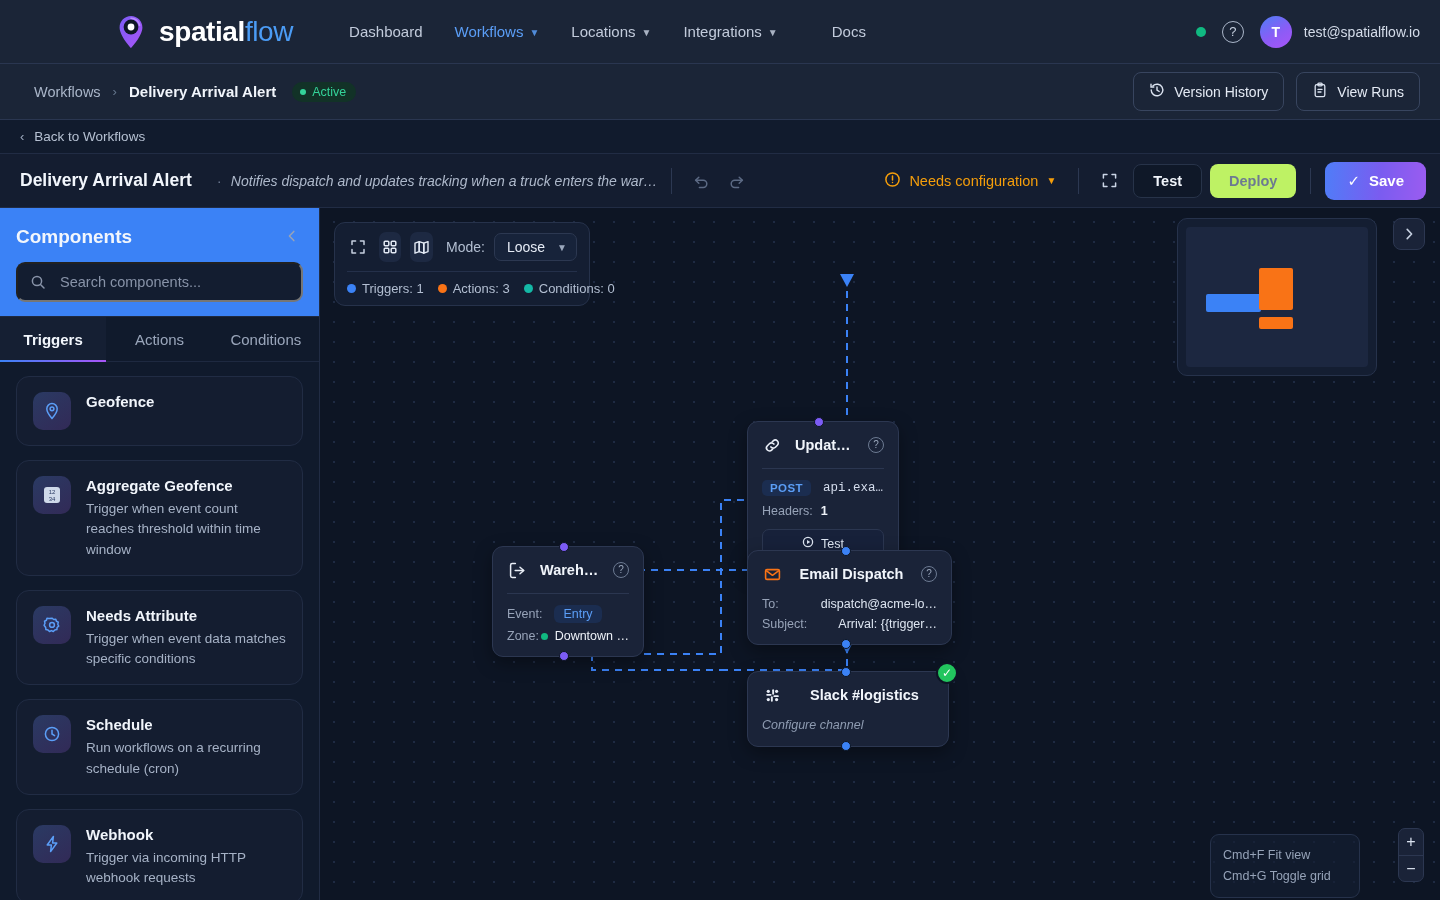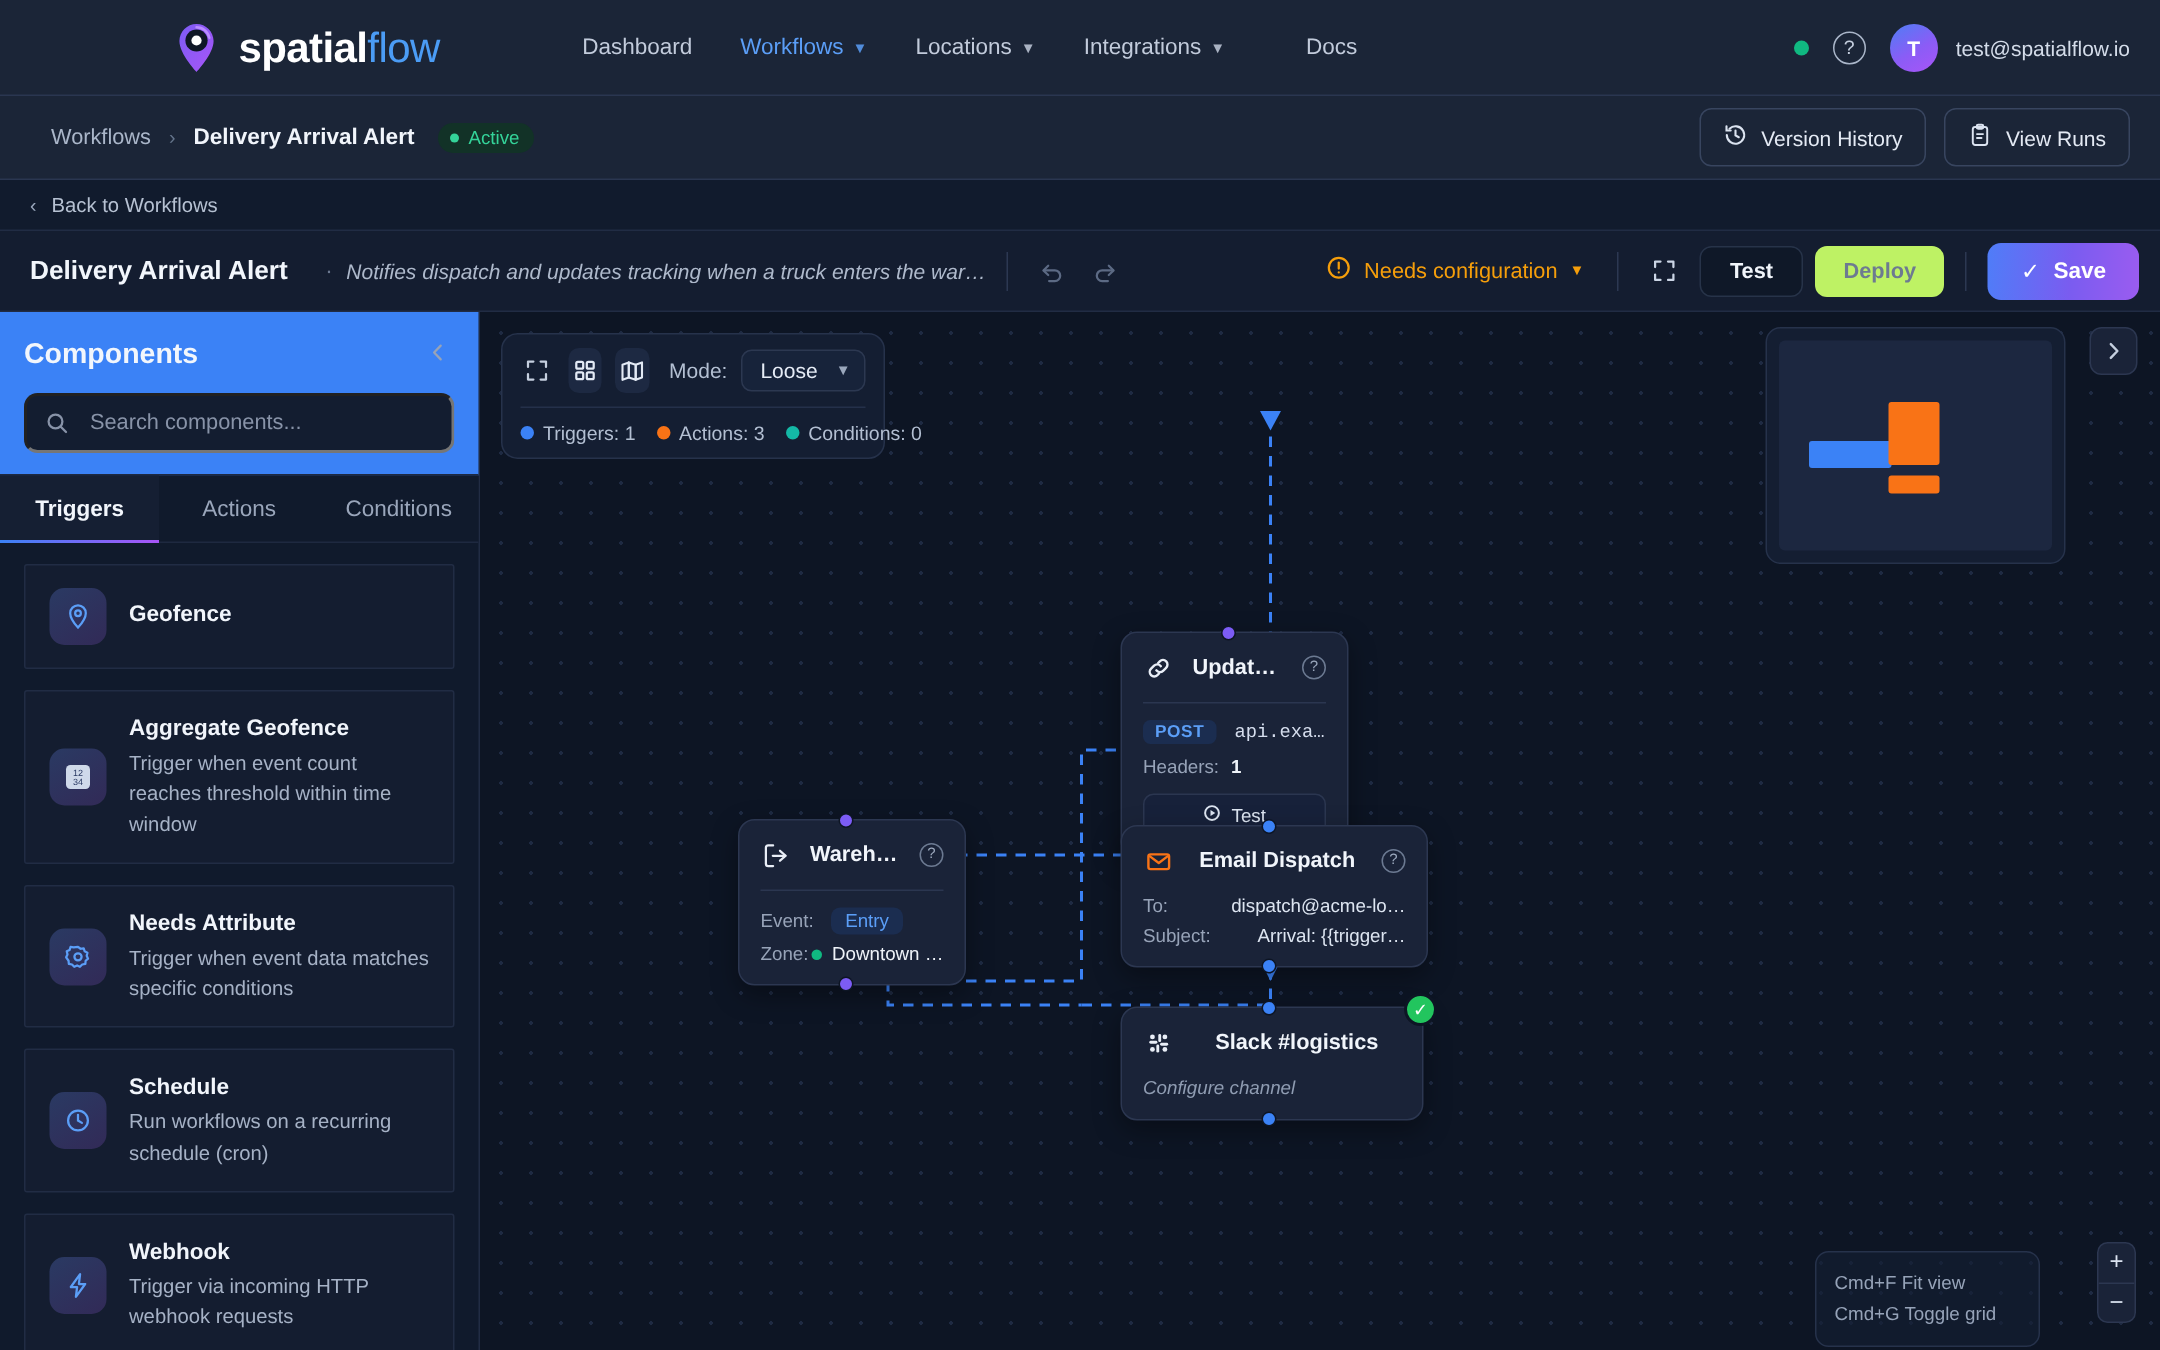--- a/index.html
+++ b/index.html
@@ -11,21 +11,21 @@
     color:#e8edf5;
     font-size:14px;
     -webkit-font-smoothing:antialiased;
   }
   .app{width:1440px;height:900px;position:relative;display:flex;flex-direction:column;}
 
   
   .topnav{
     height:64px;flex:0 0 64px;background:#1b2537;
     border-bottom:1px solid #2a3650;
-    display:flex;align-items:center;padding:0 20px 0 112px;position:relative;gap:39px;
+    display:flex;align-items:center;padding:0 20px 0 112px;position:relative;
   }
   .brand{display:flex;align-items:center;gap:9px;}
   .brand-mark{width:38px;height:38px;position:relative;}
   .brand-text{font-size:28px;font-weight:700;letter-spacing:-0.4px;line-height:1;display:flex;}
   .brand-text .b1{color:#ffffff;}
   .brand-text .b2{color:#4b9cf5;font-weight:300;}
   .nav-links{display:flex;align-items:center;gap:8px;margin-left:44px;}
   .nav-link{
     display:flex;align-items:center;gap:6px;
     padding:8px 12px;border-radius:7px;color:#c2cbdb;font-size:15px;cursor:pointer;
@@ -152,22 +152,22 @@
     flex:1;text-align:center;padding:14px 0 13px;font-size:15px;color:#9aa6bb;
     cursor:pointer;position:relative;background:transparent;border:none;font-family:inherit;
   }
   .tab.active{color:#f2f6fc;font-weight:600;background:#151f33;}
   .tab.active::after{
     content:"";position:absolute;left:0;right:0;bottom:-1px;height:2px;
     background:linear-gradient(90deg,#3b82f6,#a855f7);
   }
   .comp-list{flex:1;overflow:hidden;padding:14px 16px 0;display:flex;flex-direction:column;gap:14px;}
   .comp-card{
-    background:#141d30;border:1px solid #212c44;border-radius:2px;
-    padding:15px 16px;display:flex;gap:15px;align-items:center;cursor:grab;
+    background:#141d30;border:1px solid #212c44;border-radius:13px;
+    padding:15px 16px;display:flex;gap:15px;align-items:flex-start;cursor:grab;
   }
   .comp-ic{
     width:38px;height:38px;flex:0 0 38px;border-radius:10px;
     background:linear-gradient(145deg,#2a3a63,#322a57);
     display:flex;align-items:center;justify-content:center;color:#5b9ef7;
   }
   .comp-body{min-width:0;padding-top:1px;}
   .comp-name{font-size:15px;font-weight:700;color:#f1f5fb;margin-bottom:5px;}
   .comp-desc{font-size:13.5px;color:#a6b2c6;line-height:1.5;}
 

